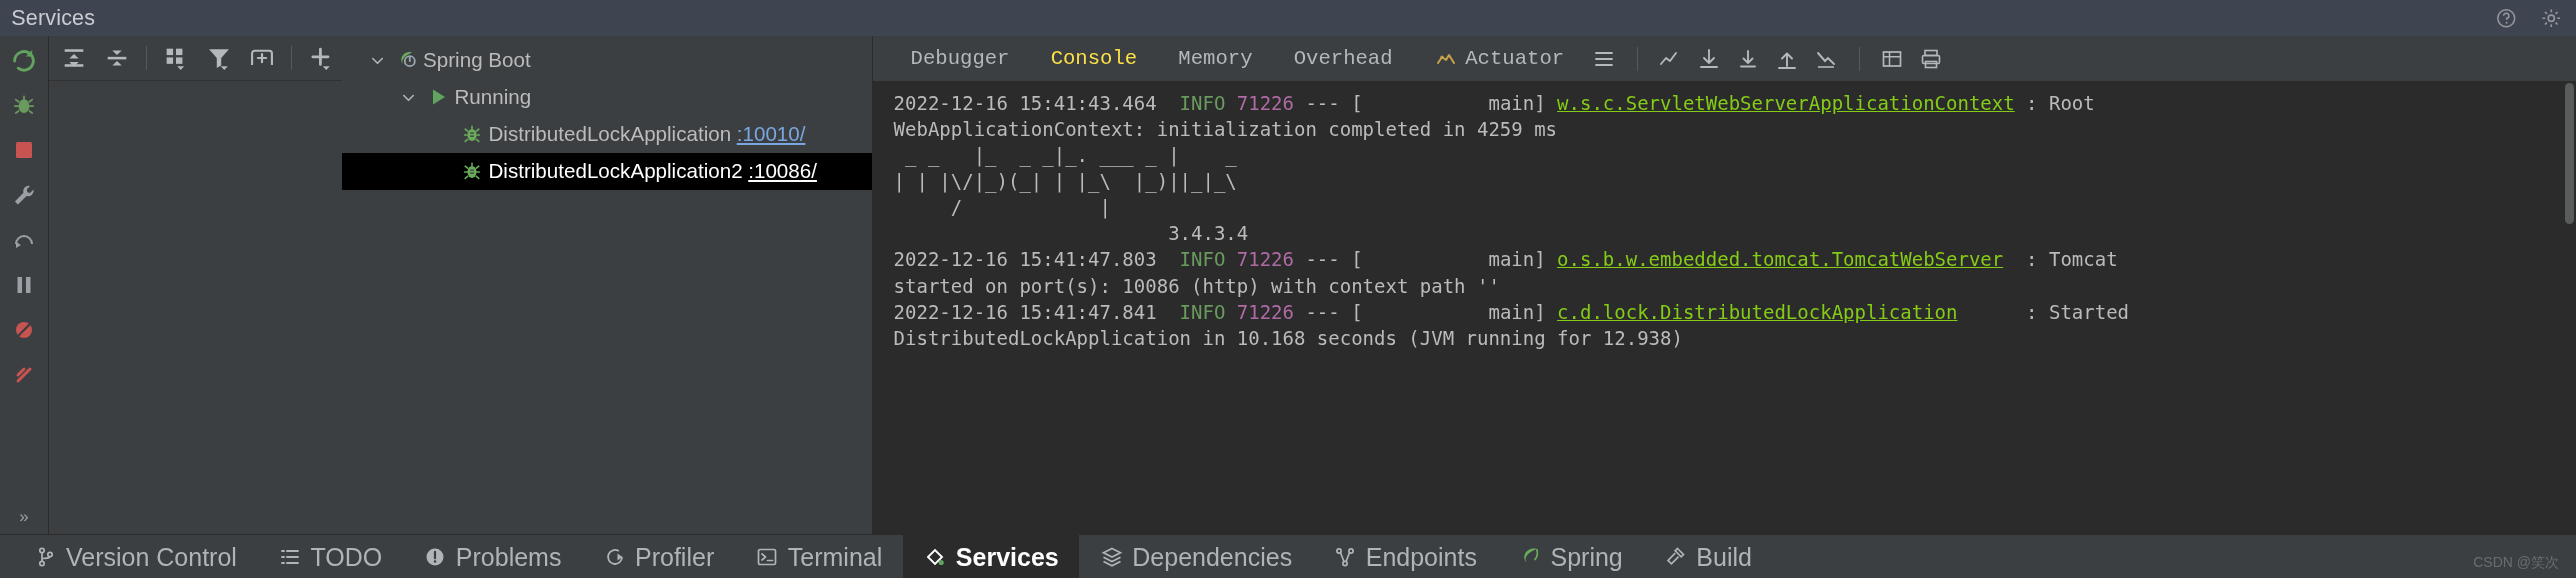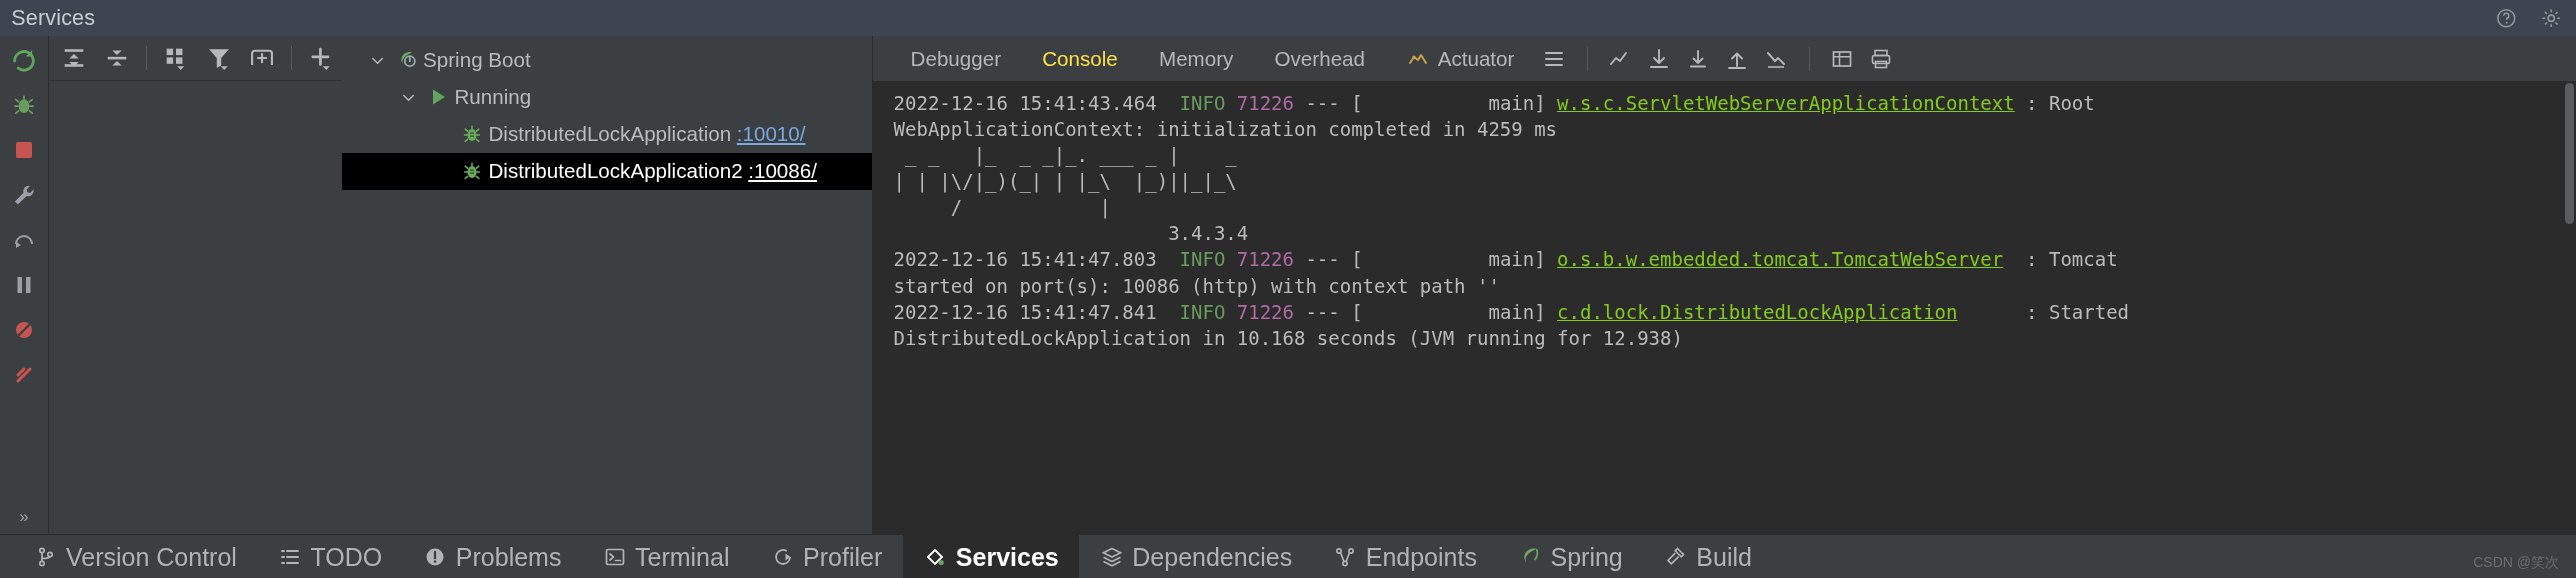--- a/index.html
+++ b/index.html
@@ -47,21 +47,21 @@
   .indent2 { padding-left: 52px; }
   .indent3 { padding-left: 86px; }
   .port { color:#7aa7e0; text-decoration: underline; margin-left:5.6px; font-weight:normal;}
   .trow.sel .port { color:#ffffff; }
   .trow .lbl { font-weight: normal; }
   .trow.plain .lbl { font-weight: normal; }
 
   
   .rightpanel { flex:1 1 auto; display:flex; flex-direction:column; min-width:0; background:#3c3f41;}
   .tabsbar { height:45px; flex:0 0 45px; display:flex; align-items:center; padding-left:17px; gap:0; }
-  .tab { color:#b4b8bb; font-size:20.6px; padding:0 20.6px; height:33px; display:flex;align-items:center; gap:7.5px;}
+  .tab { color:#b4b8bb; font-size:20.6px; padding:0 20.6px; height:33px; display:flex;align-items:center; gap:7.5px;font-family:Liberation Mono, monospace;}
   .tab.active { color:#fde047; }
   .tabsbar .vsep { width:0.9px;height:24px;background:#55595c;margin:0 13px;}
   .ctbtn { width:39px;height:37px;display:flex;align-items:center;justify-content:center;}
 
   .console {
     flex:1 1 auto; background:#2b2b2b; margin:0; padding:9.4px 0 0 0;
     font-family:"DejaVu Sans Mono", monospace; font-size:19px; line-height:1.37;
     color:#bbbbbb; overflow:hidden; position:relative; min-height:0;
   }
   .console .ln { padding-left: 20.6px; white-space: pre; }
@@ -384,34 +384,34 @@
               <circle cx="12" cy="12" r="8.5" fill="#b0b4b7"></circle>
               <path d="M12 6.8v6.5" stroke="#3c3f41" stroke-width="2.2" stroke-linecap="round"></path>
               <circle cx="12" cy="16.6" r="1.25" fill="#3c3f41"></circle>
             </svg>
           </span>
           <span>Problems</span>
         </div>
         <div class="bb">
           <span class="bico">
             <svg width="24" height="24" viewBox="0 0 24 24">
+              <path d="M19 12a7 7 0 1 1-3.2-5.9" fill="none" stroke="#b0b4b7" stroke-width="1.8"></path>
+              <path d="M14.5 8.5l5 3.5-5 3.5z" fill="#b0b4b7"></path>
+            </svg>
+          </span>
+          <span>Profiler</span>
+        </div>
+        <div class="bb">
+          <span class="bico">
+            <svg width="24" height="24" viewBox="0 0 24 24">
               <rect x="3.5" y="4.5" width="17" height="15" rx="1.6" fill="none" stroke="#b0b4b7" stroke-width="1.7"></rect>
               <path d="M7 9l3.5 3L7 15M12.5 15.5h5" stroke="#b0b4b7" stroke-width="1.7" fill="none" stroke-linecap="round" stroke-linejoin="round"></path>
             </svg>
           </span>
           <span>Terminal</span>
-        </div>
-        <div class="bb">
-          <span class="bico">
-            <svg width="24" height="24" viewBox="0 0 24 24">
-              <path d="M19 12a7 7 0 1 1-3.2-5.9" fill="none" stroke="#b0b4b7" stroke-width="1.8"></path>
-              <path d="M14.5 8.5l5 3.5-5 3.5z" fill="#b0b4b7"></path>
-            </svg>
-          </span>
-          <span>Profiler</span>
         </div>
         <div class="bb active">
           <span class="bico">
             <svg width="24" height="24" viewBox="0 0 24 24">
               <path d="M5 12l7-7 7 7-7 7z" fill="none" stroke="#ffffff" stroke-width="1.9"></path>
               <circle cx="18.2" cy="17.5" r="2.6" fill="#62a35f"></circle>
             </svg>
           </span>
           <span>Services</span>
         </div>

